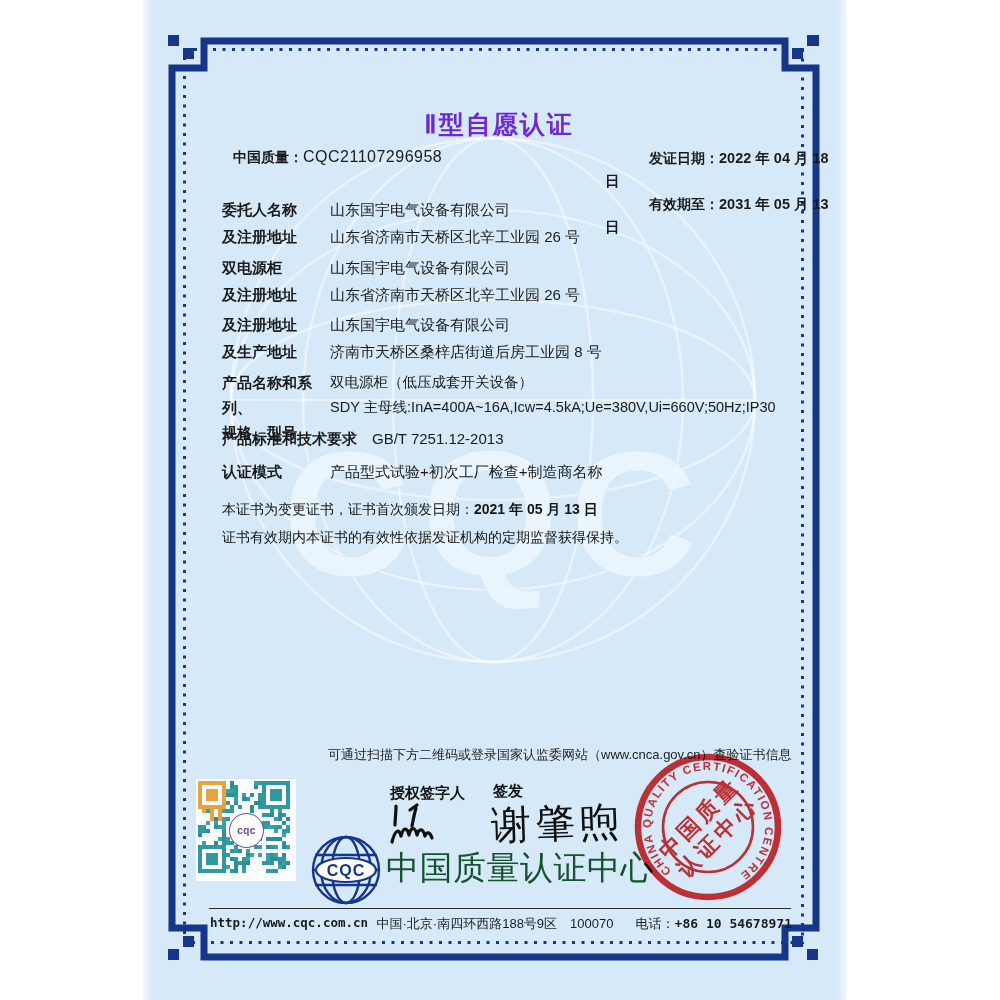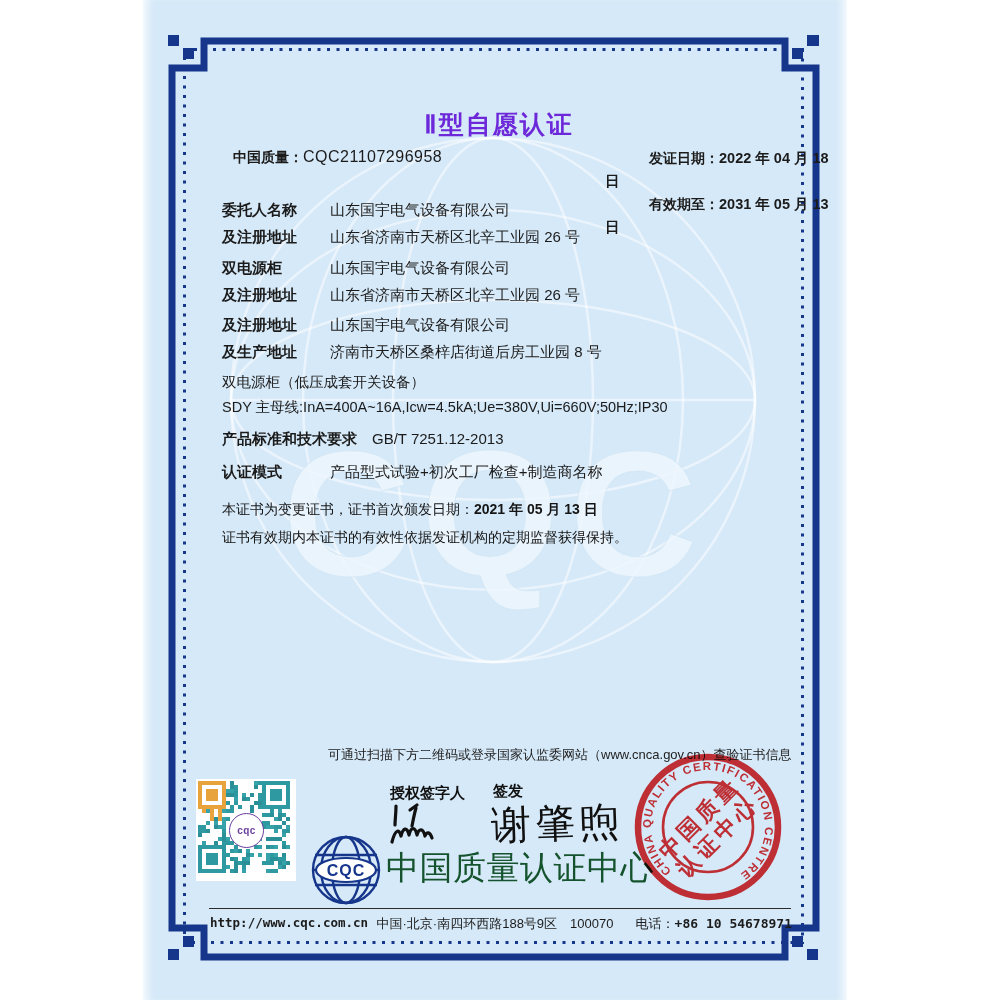--- a/index.html
+++ b/index.html
@@ -110,20 +110,24 @@
     <div class="lcol">
         <div>及注册地址</div>
         <div>及生产地址</div>
       </div>
     <div class="vcol">
         <div>山东国宇电气设备有限公司</div>
         <div>济南市天桥区桑梓店街道后房工业园 8 号</div>
       </div>
   </div>
   <div class="abs frow" style="top:370px;line-height:25px;">
+    <div class="lcol">
+        <div>产品名称和系列、</div>
+        <div>规格、型号</div>
+      </div>
     <div class="vcol" style="font-size:14.5px;">
         <div>双电源柜（低压成套开关设备）</div>
         <div>SDY  主母线:InA=400A~16A,Icw=4.5kA;Ue=380V,Ui=660V;50Hz;IP30</div>
       </div>
   </div>
   <div class="abs frow" style="top:425px;">
     <div class="lcol" style="width:150px;">
         <div>产品标准和技术要求</div>
       </div>
     <div class="vcol">

